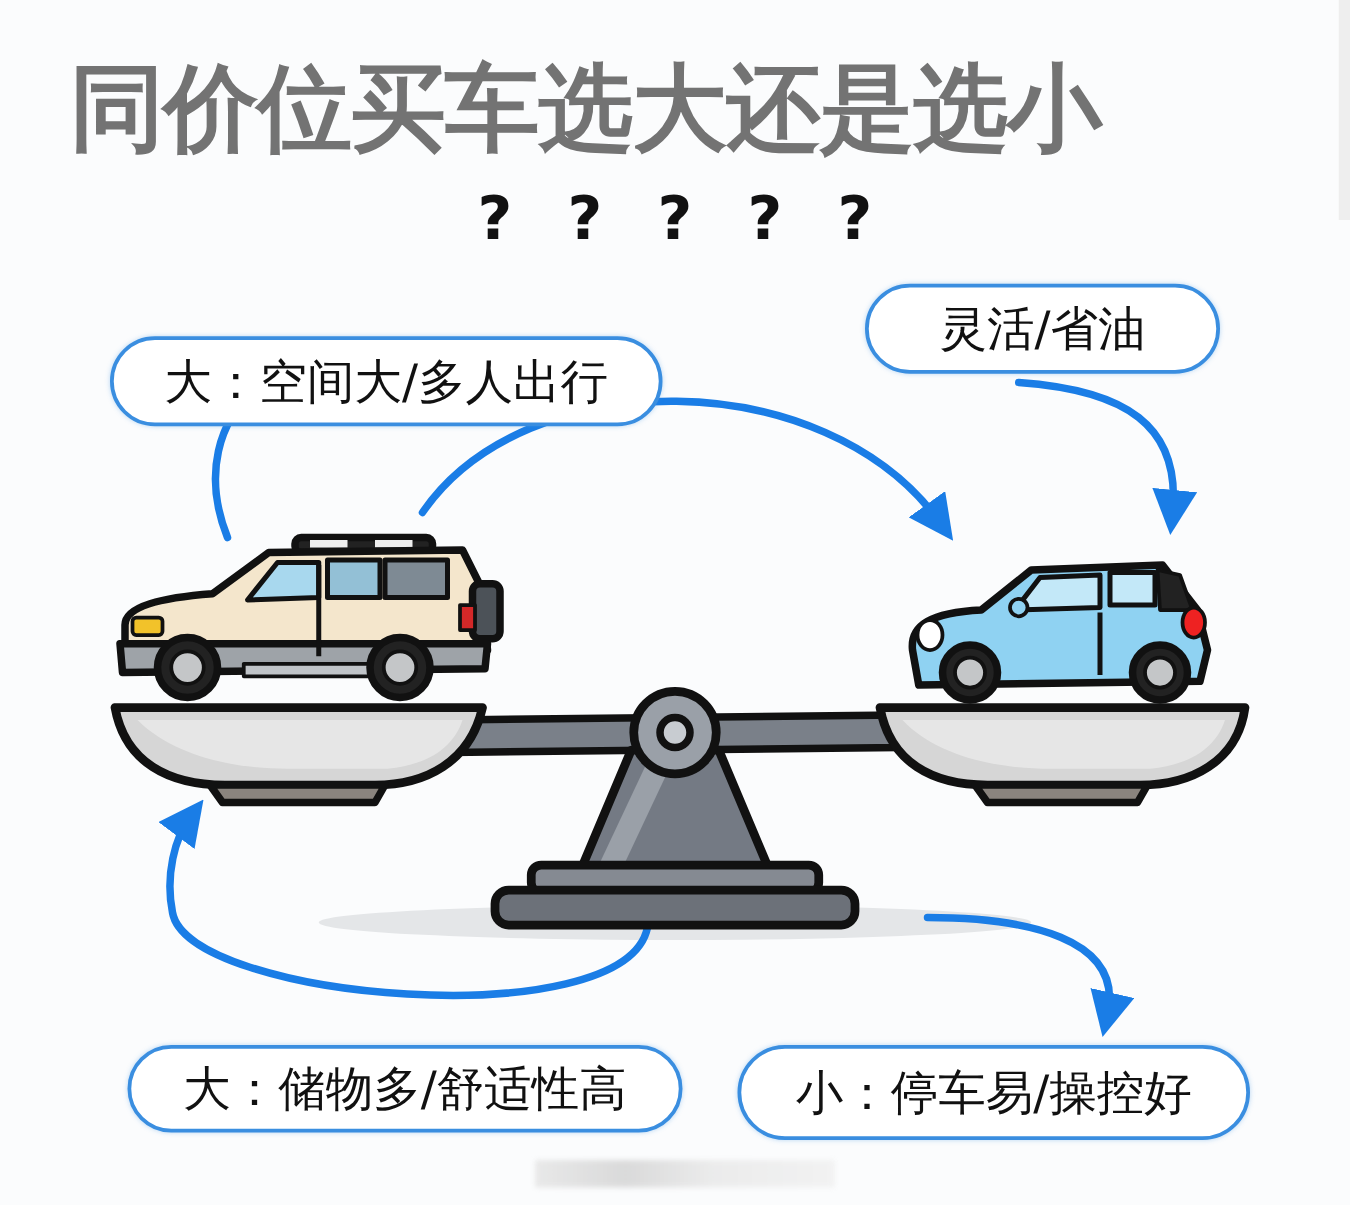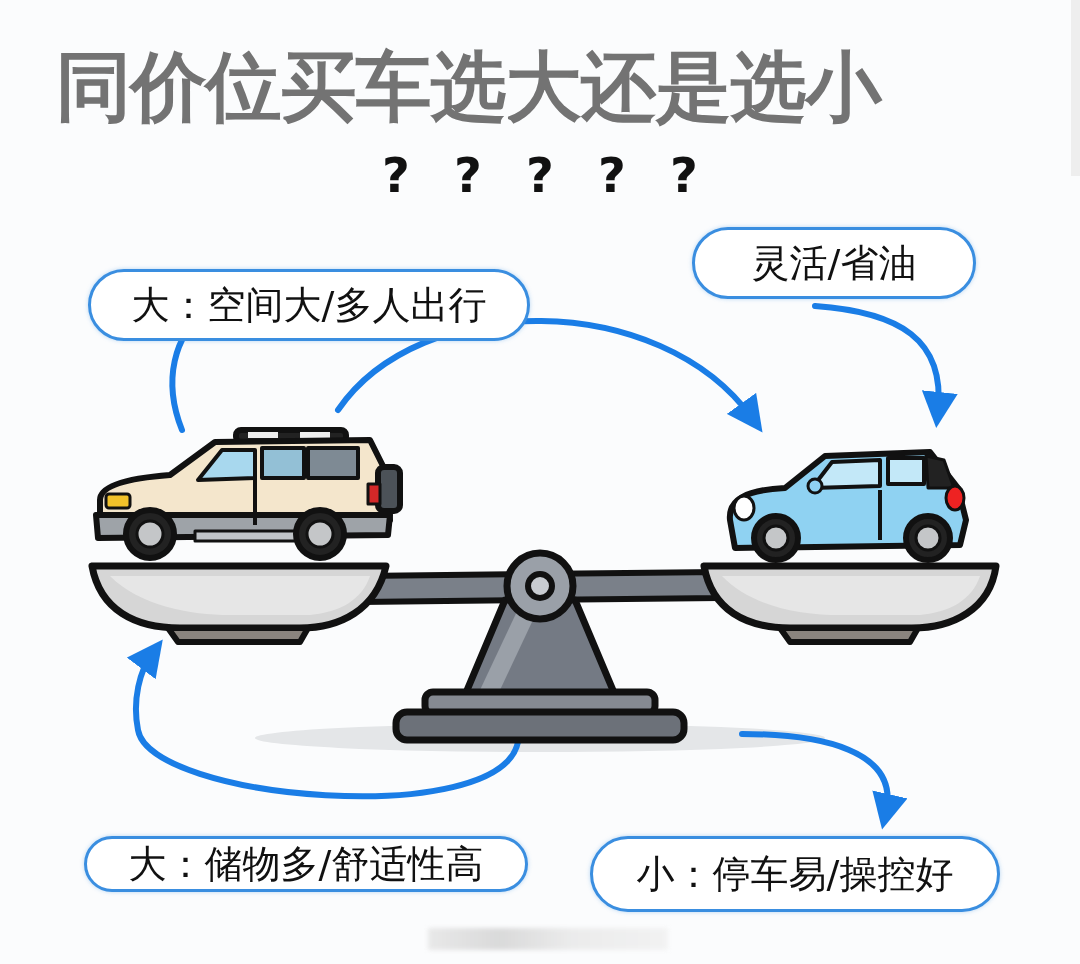--- a/index.html
+++ b/index.html
@@ -21,21 +21,21 @@
   }
   .qmarks span { display:inline-block; width:72px; }
   .pill {
     position:absolute; box-sizing:border-box; border:3px solid #3a8ee0;
     border-radius:40px; background:#ffffff; color:#111;
     display:flex; align-items:center; justify-content:center;
     font-size:38px; box-shadow:0 0 4px rgba(58,142,224,.35);
   }
   .pill-tl { left:88px; top:226px; width:442px; height:72px;margin-top:43px; }
   .pill-tr { left:692px; top:227px; width:284px; height:72px; }
-  .pill-bl { left:84px; top:836px; width:444px; height:56px; }
+  .pill-bl { left:102px; top:836px; width:444px; height:70px; }
   .pill-br { left:590px; top:836px; width:410px; height:76px; }
   .watermark {
     position:absolute; left:428px; top:928px; width:240px; height:22px;
     background:linear-gradient(90deg,#e4e4e4,#d2d2d2 30%,#e8e8e8 60%,#f0f0f0);
     filter:blur(2px); opacity:.8;
   }
   svg.art { position:absolute; left:0; top:0; }
 </style>
 </head>
 <body>

